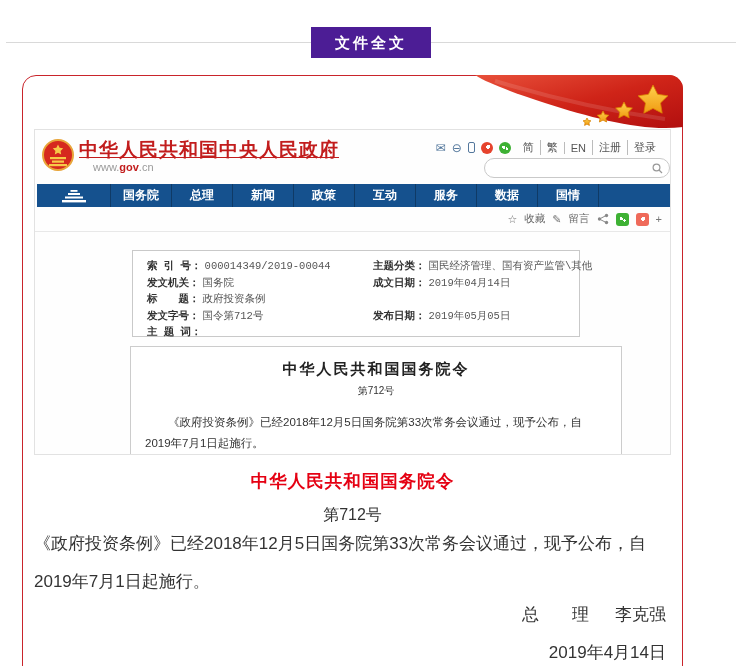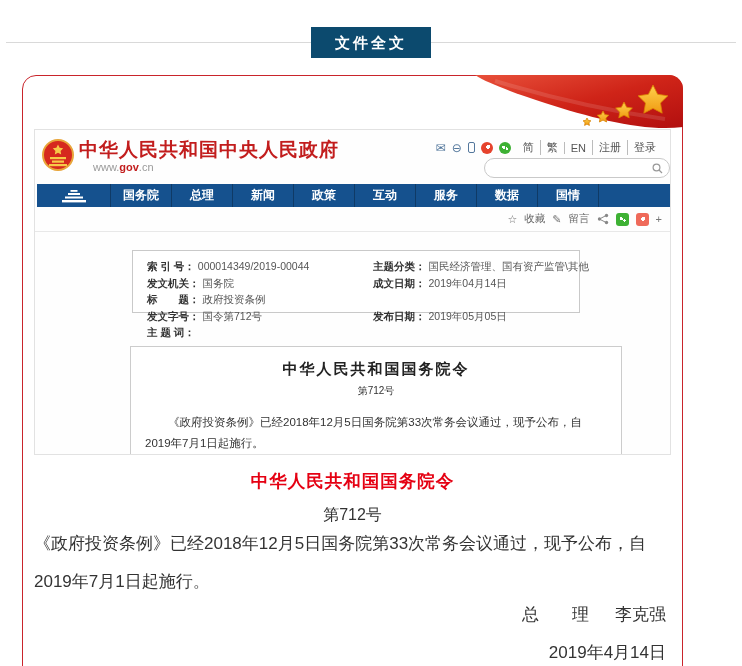--- a/index.html
+++ b/index.html
@@ -3,36 +3,36 @@
 <meta charset="utf-8">
 <style>
   * { margin:0; padding:0; box-sizing:border-box; }
   html,body { background:#fff; }
   body { font-family:"Liberation Sans","DejaVu Sans",sans-serif; }
   .page { position:relative; width:742px; height:666px; margin:0 auto; background:#fff; overflow:hidden; }
 
   
   .topline { position:absolute; top:42px; left:6px; right:6px; height:1px; background:#d9d9d9; }
   .doc-tab { position:absolute; top:27px; left:50%; transform:translateX(-50%);
-             height:31px; line-height:31px; padding:0 24px; background:#0c4a6e; color:#fff;
+             height:31px; line-height:31px; padding:0 24px; background:#4c1d95; color:#fff;
              font-size:15px; font-weight:bold; letter-spacing:3px; cursor:pointer; }
 
   
   .red-box { position:absolute; top:75px; left:22px; width:661px; height:605px;
              border:1px solid #c9242b; border-radius:14px 14px 0 0; background:#fff; }
 
   
   .banner-wrap { position:absolute; top:-1px; right:-1px; width:208px; height:58px;
                  border-top-right-radius:14px; overflow:hidden; pointer-events:none; }
 
   
   .shot { position:absolute; top:53px; left:11px; width:637px; height:326px;
           border:1px solid #e2e2e2; background:#fefefe; overflow:hidden; }
   .emblem { position:absolute; left:7px; top:9px; width:32px; height:32px; }
-  .site-title { position:absolute; left:44px; top:7px; font-size:19px; font-weight:bold; color:#c21d1d; letter-spacing:1px; }
+  .site-title { position:absolute; left:44px; top:7px; font-size:19px; font-weight:bold; color:#c21d1d; letter-spacing:1px;text-decoration:underline; }
   .site-url { position:absolute; left:46px; top:31px; font-size:11px; color:#9a9a9a;margin-left:12px; }
   .site-url b { color:#c21d1d; }
 
   .top-icons { position:absolute; top:10px; right:8px; display:flex; align-items:center; gap:6px;
                font-size:11px; color:#555; }
   .ti-glyph { font-size:12px; color:#53779c; line-height:12px; }
   .ti-phone { width:7px; height:11px; border:1px solid #53779c; border-radius:2px; }
   .ti-weibo { width:12px; height:12px; border-radius:50%; background:#e6432d;
               background-image:radial-gradient(circle at 60% 40%, #fff 0 2px, transparent 2px); }
   .ti-wechat{ width:12px; height:12px; border-radius:50%; background:#3eb134;
@@ -61,21 +61,21 @@
   .crumb-actions { position:absolute; top:82px; right:8px; display:flex; align-items:center; gap:7px;
                    font-size:10.5px; color:#666; }
   .ca-icon { font-size:11px; color:#777; cursor:pointer; }
   .ca-wechat { width:13px; height:13px; border-radius:3px; background:#3eb134;
                background-image:radial-gradient(circle at 40% 45%, #fff 0 1.6px, transparent 1.6px),
                                 radial-gradient(circle at 66% 58%, #fff 0 1.3px, transparent 1.3px); }
   .ca-weibo  { width:13px; height:13px; border-radius:3px; background:#ef6a5a;
                background-image:radial-gradient(circle at 55% 45%, #fff 0 2px, transparent 2px); }
   .crumb-divider { position:absolute; top:101px; left:0; width:100%; height:1px; background:#e8e8e8; }
 
-  .meta-box { position:absolute; top:120px; left:97px; width:448px; height:63px; border:1px solid #c9c9c9; background:#fff; }
+  .meta-box { position:absolute; top:120px; left:97px; width:448px; height:87px; border:1px solid #c9c9c9; background:#fff;font-family:Liberation Mono, monospace; }
   .m-col { position:absolute; top:7px; font-size:10.5px; line-height:16.5px; white-space:nowrap; }
   .m-left { left:14px; }
   .m-right { left:240px; }
   .m-label { font-weight:bold; color:#333; }
   .m-val { color:#555; margin-left:3px; }
   .m-gap { height:16.5px; }
 
   .doc-box { position:absolute; top:216px; left:95px; width:492px; height:120px;
              border:1px solid #ccc; border-bottom:none; background:#fff; }
   .doc-box-title { margin-top:13px; text-align:center; font-family:"Liberation Serif","DejaVu Serif",serif;

